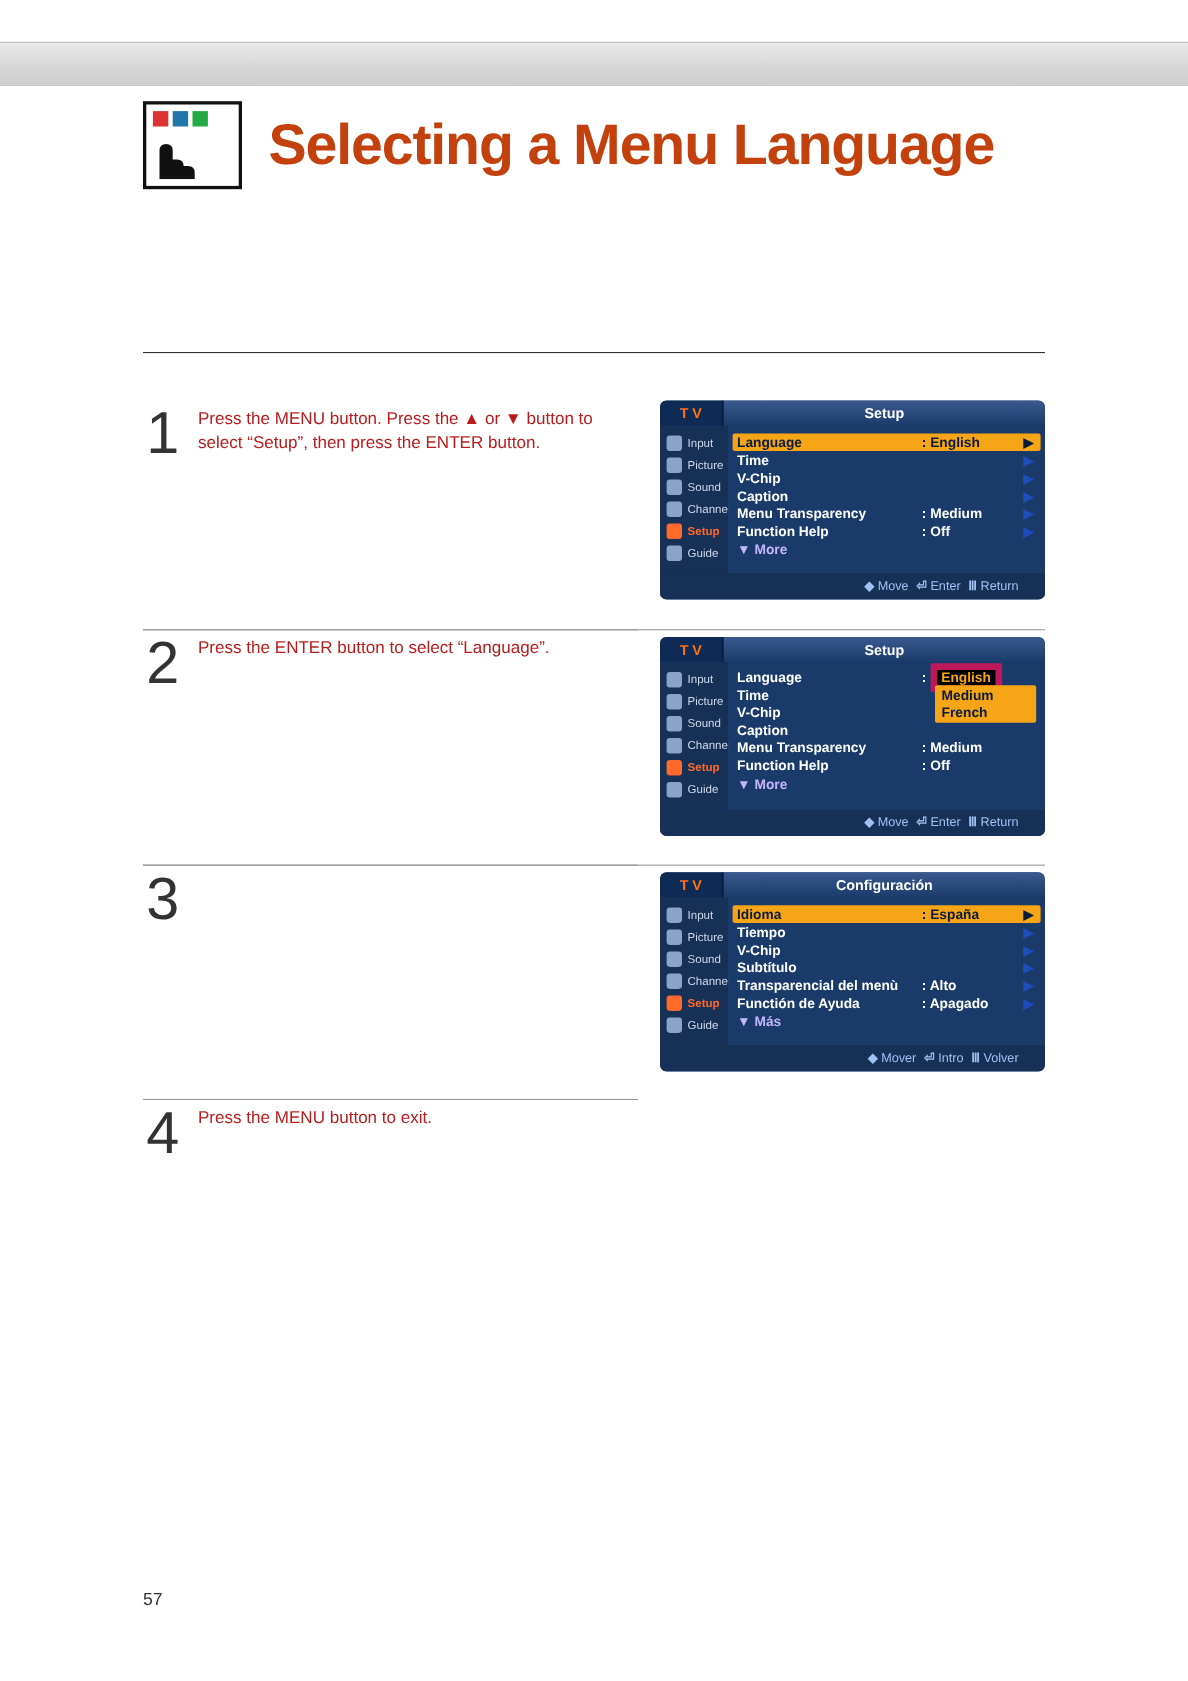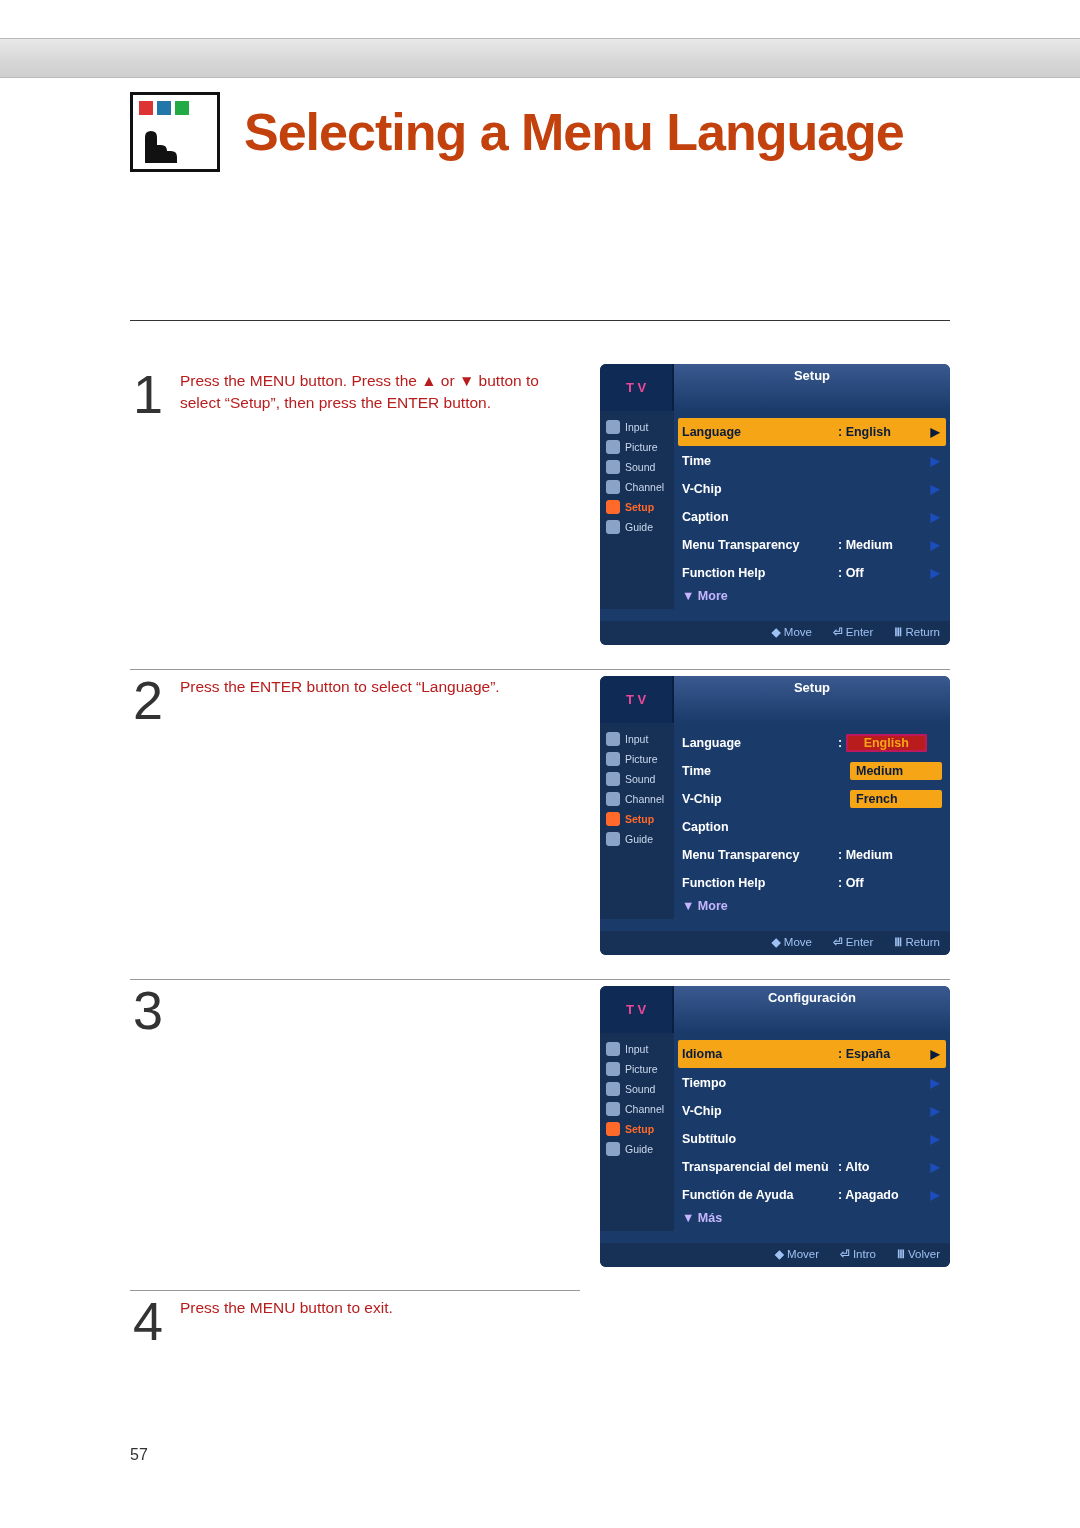--- a/index.html
+++ b/index.html
@@ -84,41 +84,41 @@
     border-radius: 6px;
     overflow: hidden;
     font-size: 13px;
     color: #fff;
   }
   .osd-top {
     display: flex;
     align-items: stretch;
   }
   .osd-tv {
-    width: 74px;
+    width: 58px;
     background: #0f2b55;
-    color: #ec4899;
+    color: #f97316;
     text-align: center;
     font-weight: 700;
     font-size: 13px;
-    padding: 16px 0;
+    padding: 4px 0;
     border-right: 2px solid #0a1f3f;
   }
   .osd-title {
     flex: 1;
     text-align: center;
     color: #fff;
     font-weight: 700;
     padding: 4px 0;
     background: linear-gradient(#3a5a90, #1a3a6a);
     border-radius: 0 6px 0 0;
   }
   .osd-body { display: flex; }
   .osd-side {
-    width: 74px;
+    width: 62px;
     background: #163056;
     padding: 6px 0 8px 0;
   }
   .side-item {
     display: flex;
     align-items: center;
     gap: 5px;
     padding: 3px 6px;
     font-size: 10.5px;
     color: #cdd9ec;
@@ -131,21 +131,21 @@
   .side-item.setup .lbl { color: #ff6a2a; font-weight: 700; }
   .side-item.setup .dot { background: #ff6a2a; }
   .osd-main {
     flex: 1;
     padding: 6px 8px 2px 8px;
     background: #1a3a6a;
   }
   .osd-row {
     display: flex;
     align-items: center;
-    height: 28px;
+    height: 16px;
     font-size: 12.5px;
     font-weight: 700;
     color: #fff;
     position: relative;
   }
   .osd-row .label { flex: 1; }
   .osd-row .value { width: 90px; }
   .osd-row .arrow {
     width: 14px; text-align: center; color: #1d4dbb;
     font-size: 12px;
@@ -153,46 +153,45 @@
   .osd-row.sel {
     background: #f5a515;
     color: #0a1c3d;
     border-radius: 2px;
     margin: 1px -4px;
     padding: 0 4px;
   }
   .osd-row.sel .arrow { color: #0a1c3d; }
   .osd-row .valbox {
     display: inline-block;
-    border: 2px solid #be185d;
-    padding: 0 16px;
+    border: 6px solid #be185d;
+    padding: 0 4px;
     border-radius: 1px;
-    background: #b91c1c;
+    background: #000000;
     color: #f5a515;
   }
   .opt {
     margin-left: auto;
     width: 92px;
     background: #f5a515;
     color: #0a1c3d;
     font-weight: 700;
     border-radius: 2px;
     padding: 0 6px;
     height: 18px;
     display: flex; align-items: center;
   }
   .osd-footer {
     display: flex;
     justify-content: flex-end;
-    gap: 21px;
-    padding: 4px 10px 6px 10px;
+    gap: 7px;
+    padding: 4px 24px 6px 10px;
     font-size: 11.5px;
     color: #9fc1f3;
     background: #163056;
-    margin-top: 12px;
   }
   .osd-footer span b { color: #9fc1f3; }
   .more-row { color: #c4b5fd; font-weight: 700; font-size: 12.5px; padding: 2px 0 4px 0; }
   .page-num {
     position: absolute;
     left: 130px;
     bottom: 64px;
     font-size: 16px;
     color: #333;
   }

